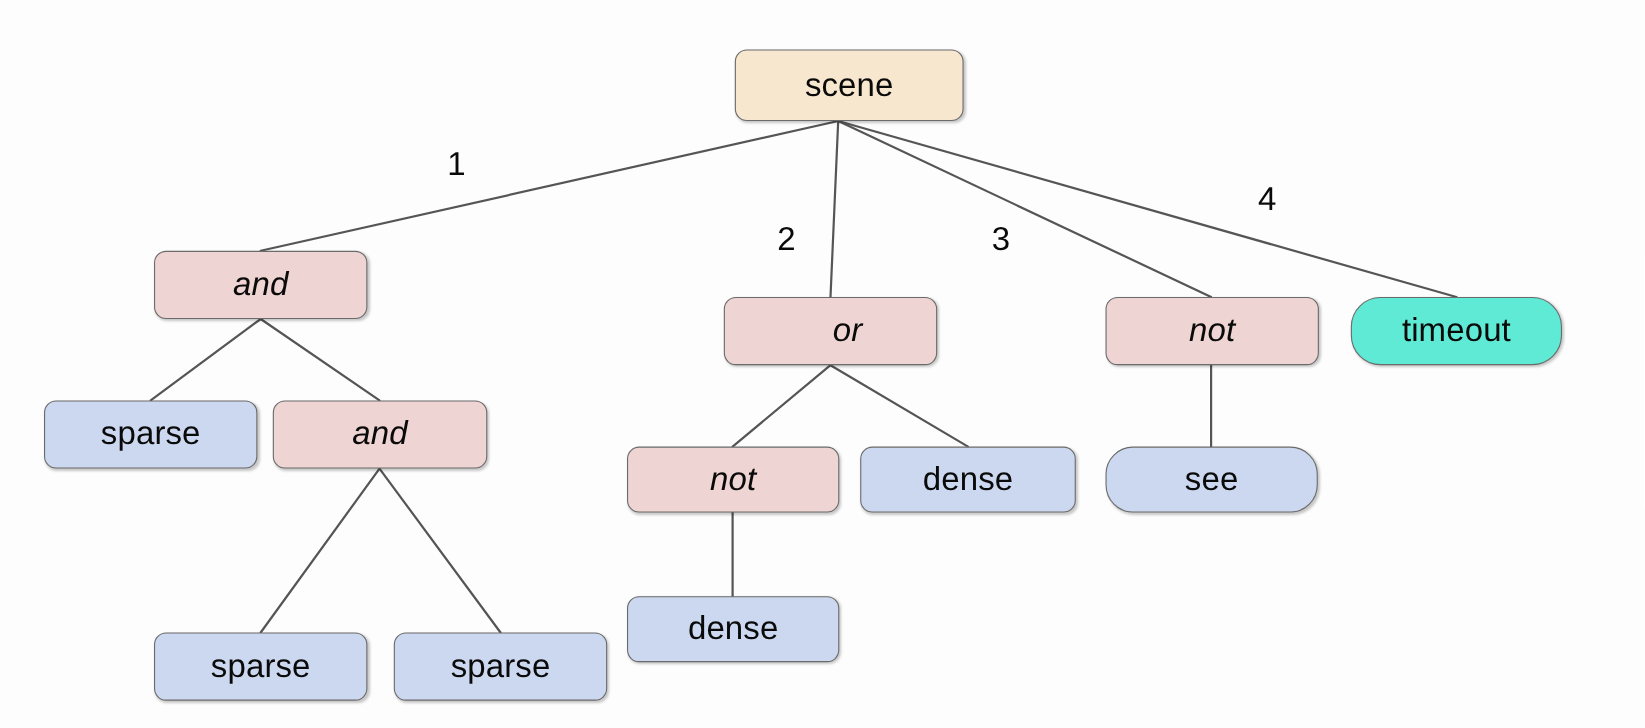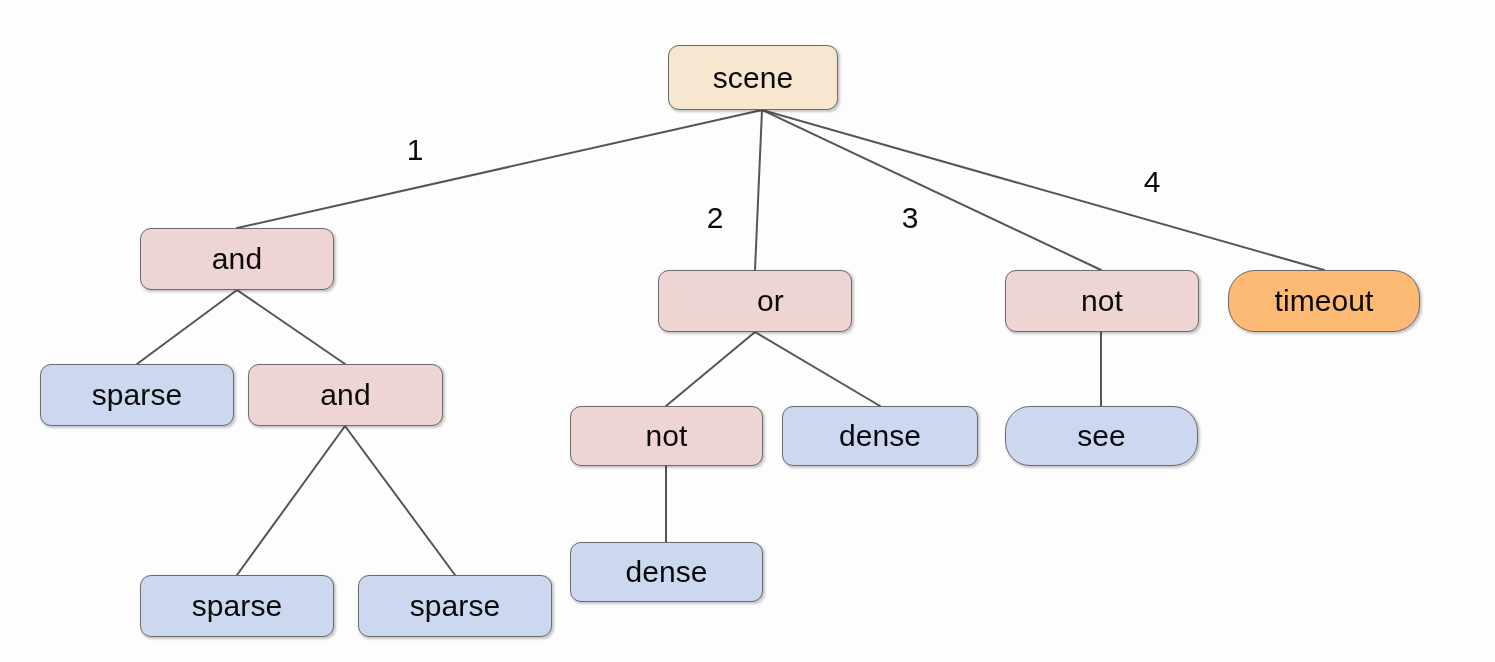--- a/index.html
+++ b/index.html
@@ -33,21 +33,21 @@
     border: 1.6px solid #6b6b6b;
     border-radius: 11px;
     color: #0a0a0a;
     font-size: 30px;
     line-height: 1;
     letter-spacing: 0.1px;
     box-shadow: 1.5px 1.5px 2.5px rgba(0,0,0,0.22);
     white-space: nowrap;
   }
   .node.root   { background: #f7e7cf; }
-  .node.op     { background: #eed4d2; }
+  .node.op     { background: #eed4d2; font-style: italic; }
   .node.leaf   { background: #ccd8ef; }
   .edge-label {
     position: absolute;
     color: #0a0a0a;
     font-size: 30px;
     line-height: 1;
     transform: translate(-50%, -50%);
     white-space: nowrap;
   }
 </style>
@@ -65,33 +65,33 @@
       <line x1="237" y1="290" x2="345" y2="364" stroke="#555555" stroke-width="2" stroke-linecap="round"></line>
       <line x1="345" y1="426" x2="237" y2="575" stroke="#555555" stroke-width="2" stroke-linecap="round"></line>
       <line x1="345" y1="426" x2="455" y2="575" stroke="#555555" stroke-width="2" stroke-linecap="round"></line>
       <line x1="755" y1="332" x2="666" y2="406" stroke="#555555" stroke-width="2" stroke-linecap="round"></line>
       <line x1="755" y1="332" x2="880" y2="406" stroke="#555555" stroke-width="2" stroke-linecap="round"></line>
       <line x1="666" y1="466" x2="666" y2="542" stroke="#555555" stroke-width="2" stroke-linecap="round"></line>
       <line x1="1101" y1="332" x2="1101" y2="406" stroke="#555555" stroke-width="2" stroke-linecap="round"></line>
     </svg>
 
   <div id="node-layer">
-      <div class="node root" style="left: 668px; top: 45px; width: 170px; height: 65px; border-color: rgb(107, 107, 107); color: rgb(10, 10, 10); background: rgb(247, 231, 207);">
+      <div class="node root" style="left: 668px; top: 45px; width: 208px; height: 65px; border-color: rgb(107, 107, 107); color: rgb(10, 10, 10); background: rgb(247, 231, 207);">
         <span>scene</span>
       </div>
       <div class="node op" style="left: 140px; top: 228px; width: 194px; height: 62px; border-color: rgb(107, 107, 107); color: rgb(10, 10, 10); background: rgb(238, 212, 210);">
         <span>and</span>
       </div>
       <div class="node op" style="left: 658px; top: 270px; width: 194px; height: 62px; border-color: rgb(107, 107, 107); color: rgb(10, 10, 10); background: rgb(238, 212, 210); padding-left: 31px;">
         <span>or</span>
       </div>
       <div class="node op" style="left: 1005px; top: 270px; width: 194px; height: 62px; border-color: rgb(107, 107, 107); color: rgb(10, 10, 10); background: rgb(238, 212, 210);">
         <span>not</span>
       </div>
-      <div class="node leaf" style="left: 1228px; top: 270px; width: 192px; height: 62px; border-color: rgb(107, 107, 107); color: rgb(10, 10, 10); background: #fdba74; border-radius: 27px;">
+      <div class="node leaf" style="left: 1228px; top: 270px; width: 192px; height: 62px; border-color: rgb(107, 107, 107); color: rgb(10, 10, 10); background: #5eead4; border-radius: 27px;">
         <span>timeout</span>
       </div>
       <div class="node leaf" style="left: 40px; top: 364px; width: 194px; height: 62px; border-color: rgb(107, 107, 107); color: rgb(10, 10, 10); background: rgb(204, 216, 239);">
         <span>sparse</span>
       </div>
       <div class="node op" style="left: 248px; top: 364px; width: 195px; height: 62px; border-color: rgb(107, 107, 107); color: rgb(10, 10, 10); background: rgb(238, 212, 210);">
         <span>and</span>
       </div>
       <div class="node op" style="left: 570px; top: 406px; width: 193px; height: 60px; border-color: rgb(107, 107, 107); color: rgb(10, 10, 10); background: rgb(238, 212, 210);">
         <span>not</span>

